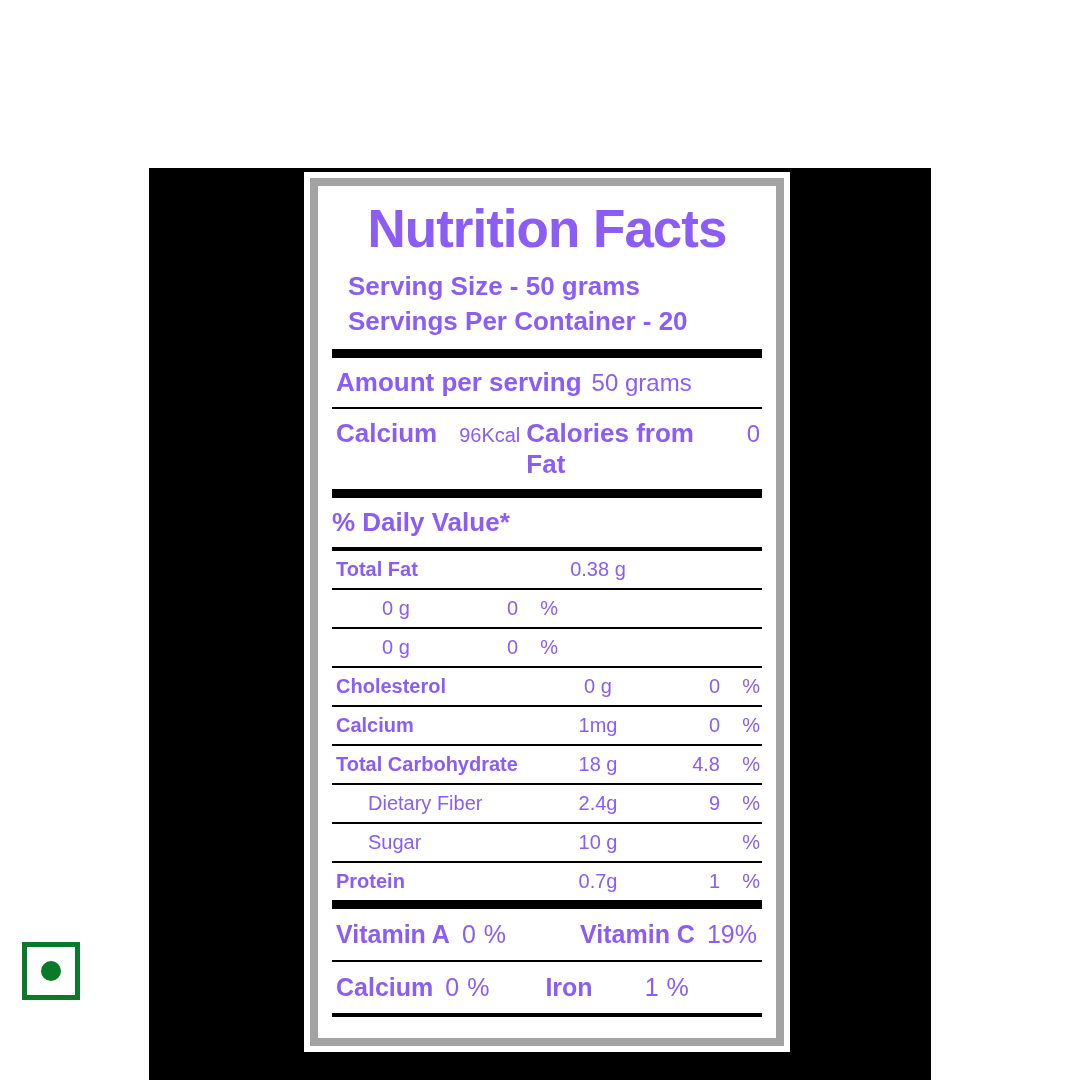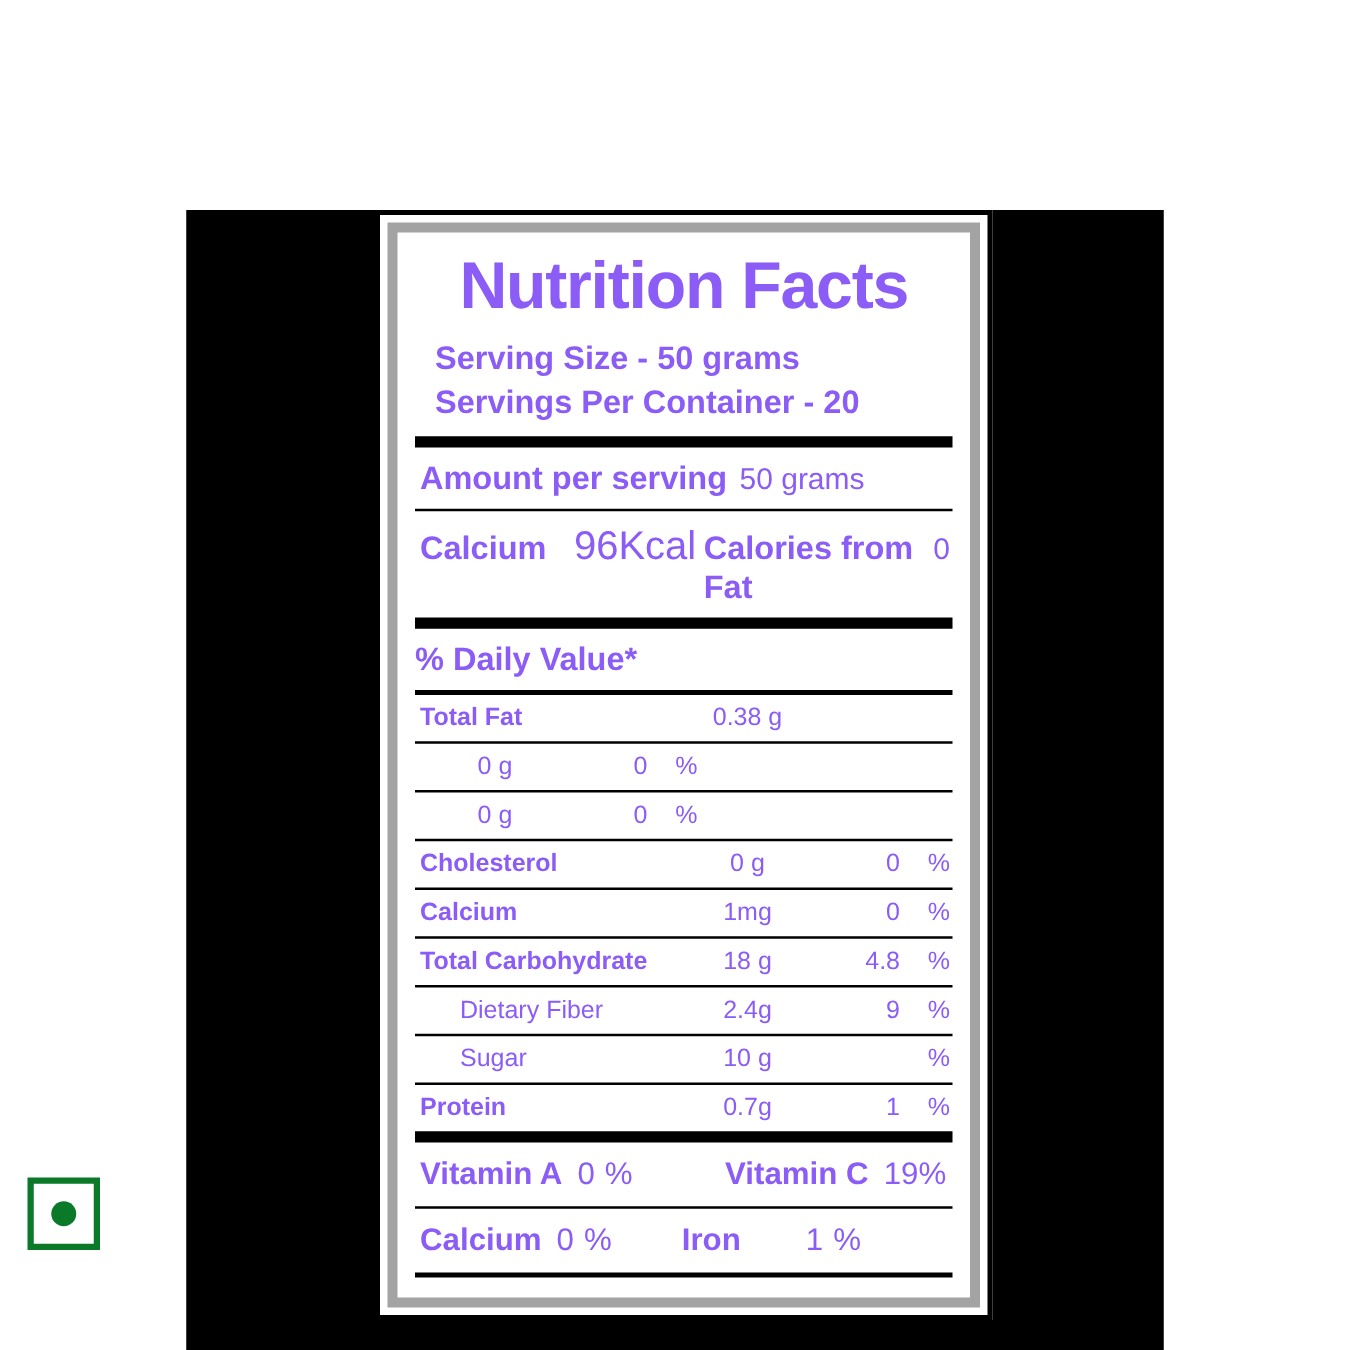--- a/index.html
+++ b/index.html
@@ -121,21 +121,21 @@
   .amount-row .small { font-weight: normal; font-size: 24px; padding-left: 10px; text-align: center; }
 
   .cal-row {
     display: flex;
     align-items: baseline;
     font-weight: bold;
     font-size: 26px;
     padding: 9px 2px 9px 4px;
   }
   .cal-row .cal-label { }
-  .cal-row .cal-val { font-weight: normal; font-size: 32px; padding: 0 6px 0 22px; }
+  .cal-row .cal-val { font-weight: normal; font-size: 20px; padding: 0 6px 0 22px; }
   .cal-row .cff-label { }
   .cal-row .cff-val { font-weight: normal; font-size: 24px; padding-left: 14px; }
 
   .dv-row {
     text-align: left;
     font-weight: bold;
     font-size: 26px;
     padding: 9px 4px 9px 0;
   }
 

